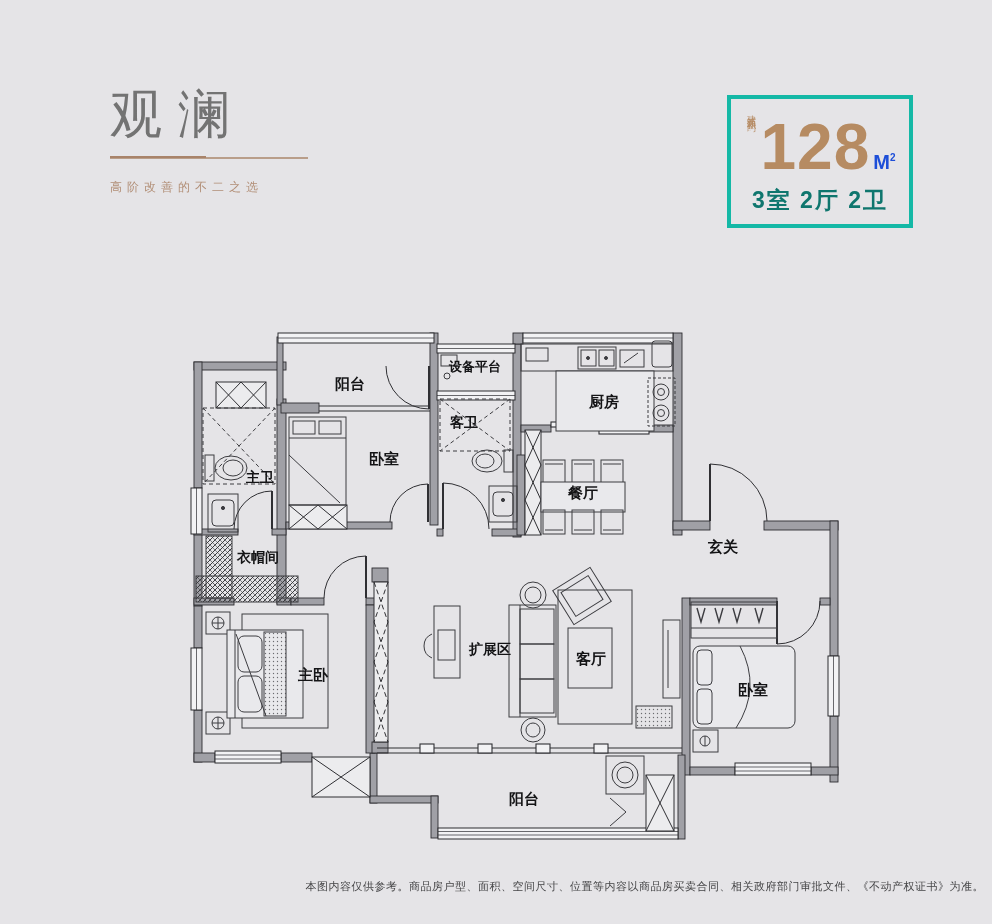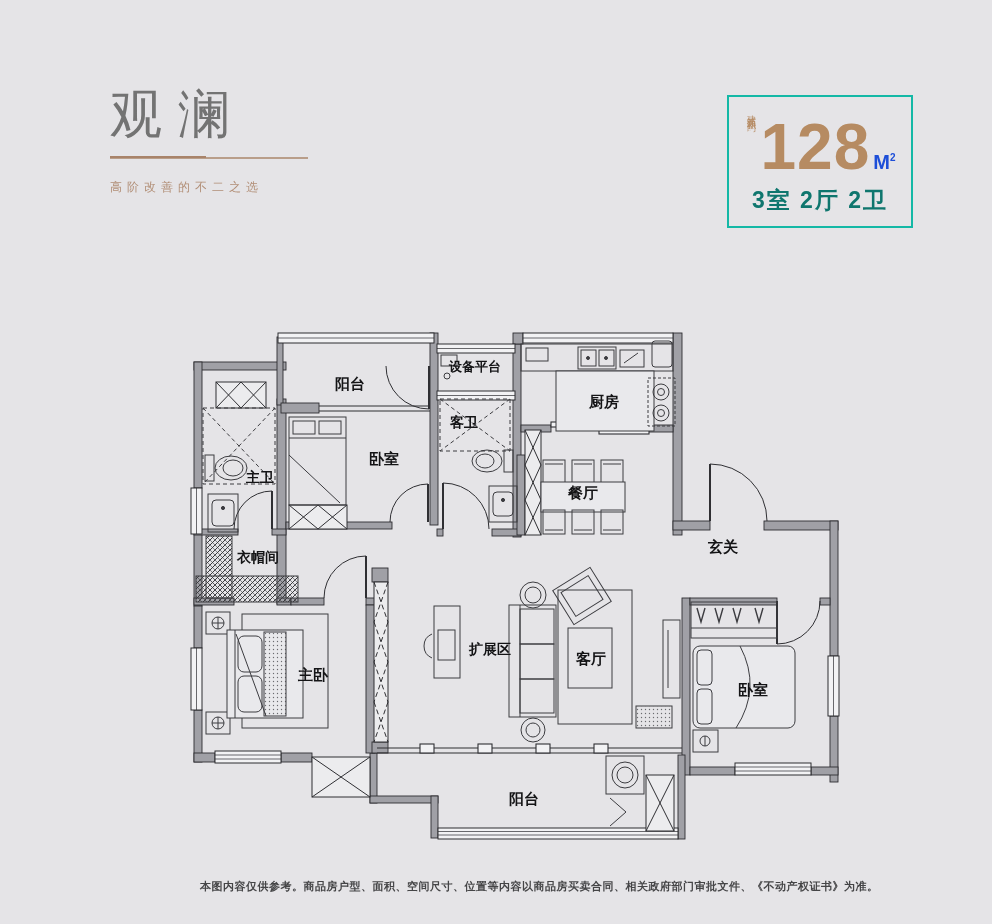--- a/index.html
+++ b/index.html
@@ -9,38 +9,38 @@
   
   .brand{position:absolute;left:110px;top:86px;width:230px;}
   .brand-title{font-family:Liberation Sans, sans-serif;font-size:52px;line-height:1.1;
     color:#737373;letter-spacing:16px;font-weight:400;white-space:nowrap;}
   .brand-rule{position:relative;width:198px;height:2px;margin:14px 0 12px 0;background:#b99e8a;}
   .brand-rule::before{content:"";position:absolute;left:0;top:-1px;width:96px;height:2px;background:#a8836a;}
   .brand-subtitle{font-size:20px;font-weight:700;color:#9b7054;letter-spacing:3px;white-space:nowrap;}
   .brand-tagline{margin-top:20px;font-size:12px;color:#b28f77;letter-spacing:5px;white-space:nowrap;font-family:Liberation Serif, serif;}
 
   
-  .spec{position:absolute;left:727px;top:95px;width:186px;height:133px;border:2px solid #14b8a6;
+  .spec{position:absolute;left:727px;top:95px;width:186px;height:133px;border:4px solid #14b8a6;
     box-sizing:border-box;display:flex;flex-direction:column;align-items:center;justify-content:center;}
   .spec-row{display:flex;align-items:flex-end;}
   .spec-area-label{writing-mode:vertical-rl;font-size:9px;color:#b58a62;letter-spacing:2px;
     height:58px;margin:0 3px 10px 0;}
   .spec-number{font-size:64px;line-height:0.88;font-weight:700;color:#b68b62;letter-spacing:1px;}
   .spec-unit{font-size:20px;font-weight:700;color:#1d4ed8;margin:0 0 2px 3px;}
   .spec-unit sup{font-size:10px;vertical-align:super;}
   .spec-layout{margin-top:9px;font-size:23px;font-weight:700;color:#0f766e;letter-spacing:2px;}
 
   
   .plan{position:absolute;left:0;top:0;width:992px;height:924px;}
   svg text.room{font-family:"Liberation Sans","DejaVu Sans",sans-serif;font-weight:700;
     fill:#141416;text-anchor:middle;}
 
   
-  .footer{position:absolute;left:200px;right:8px;top:879px;text-align:left;
-    font-size:11px;color:#454547;letter-spacing:0.5px;font-weight:bold;}
+  .footer{position:absolute;left:200px;right:8px;top:879px;text-align:right;
+    font-size:11px;color:#454547;letter-spacing:0.5px;}
 </style>
 </head>
 <body>
 
 <div class="page">
 
   <div class="brand">
     <div class="brand-title">观澜</div>
     <div class="brand-rule"></div>
     <div class="brand-tagline">高阶改善的不二之选</div>

